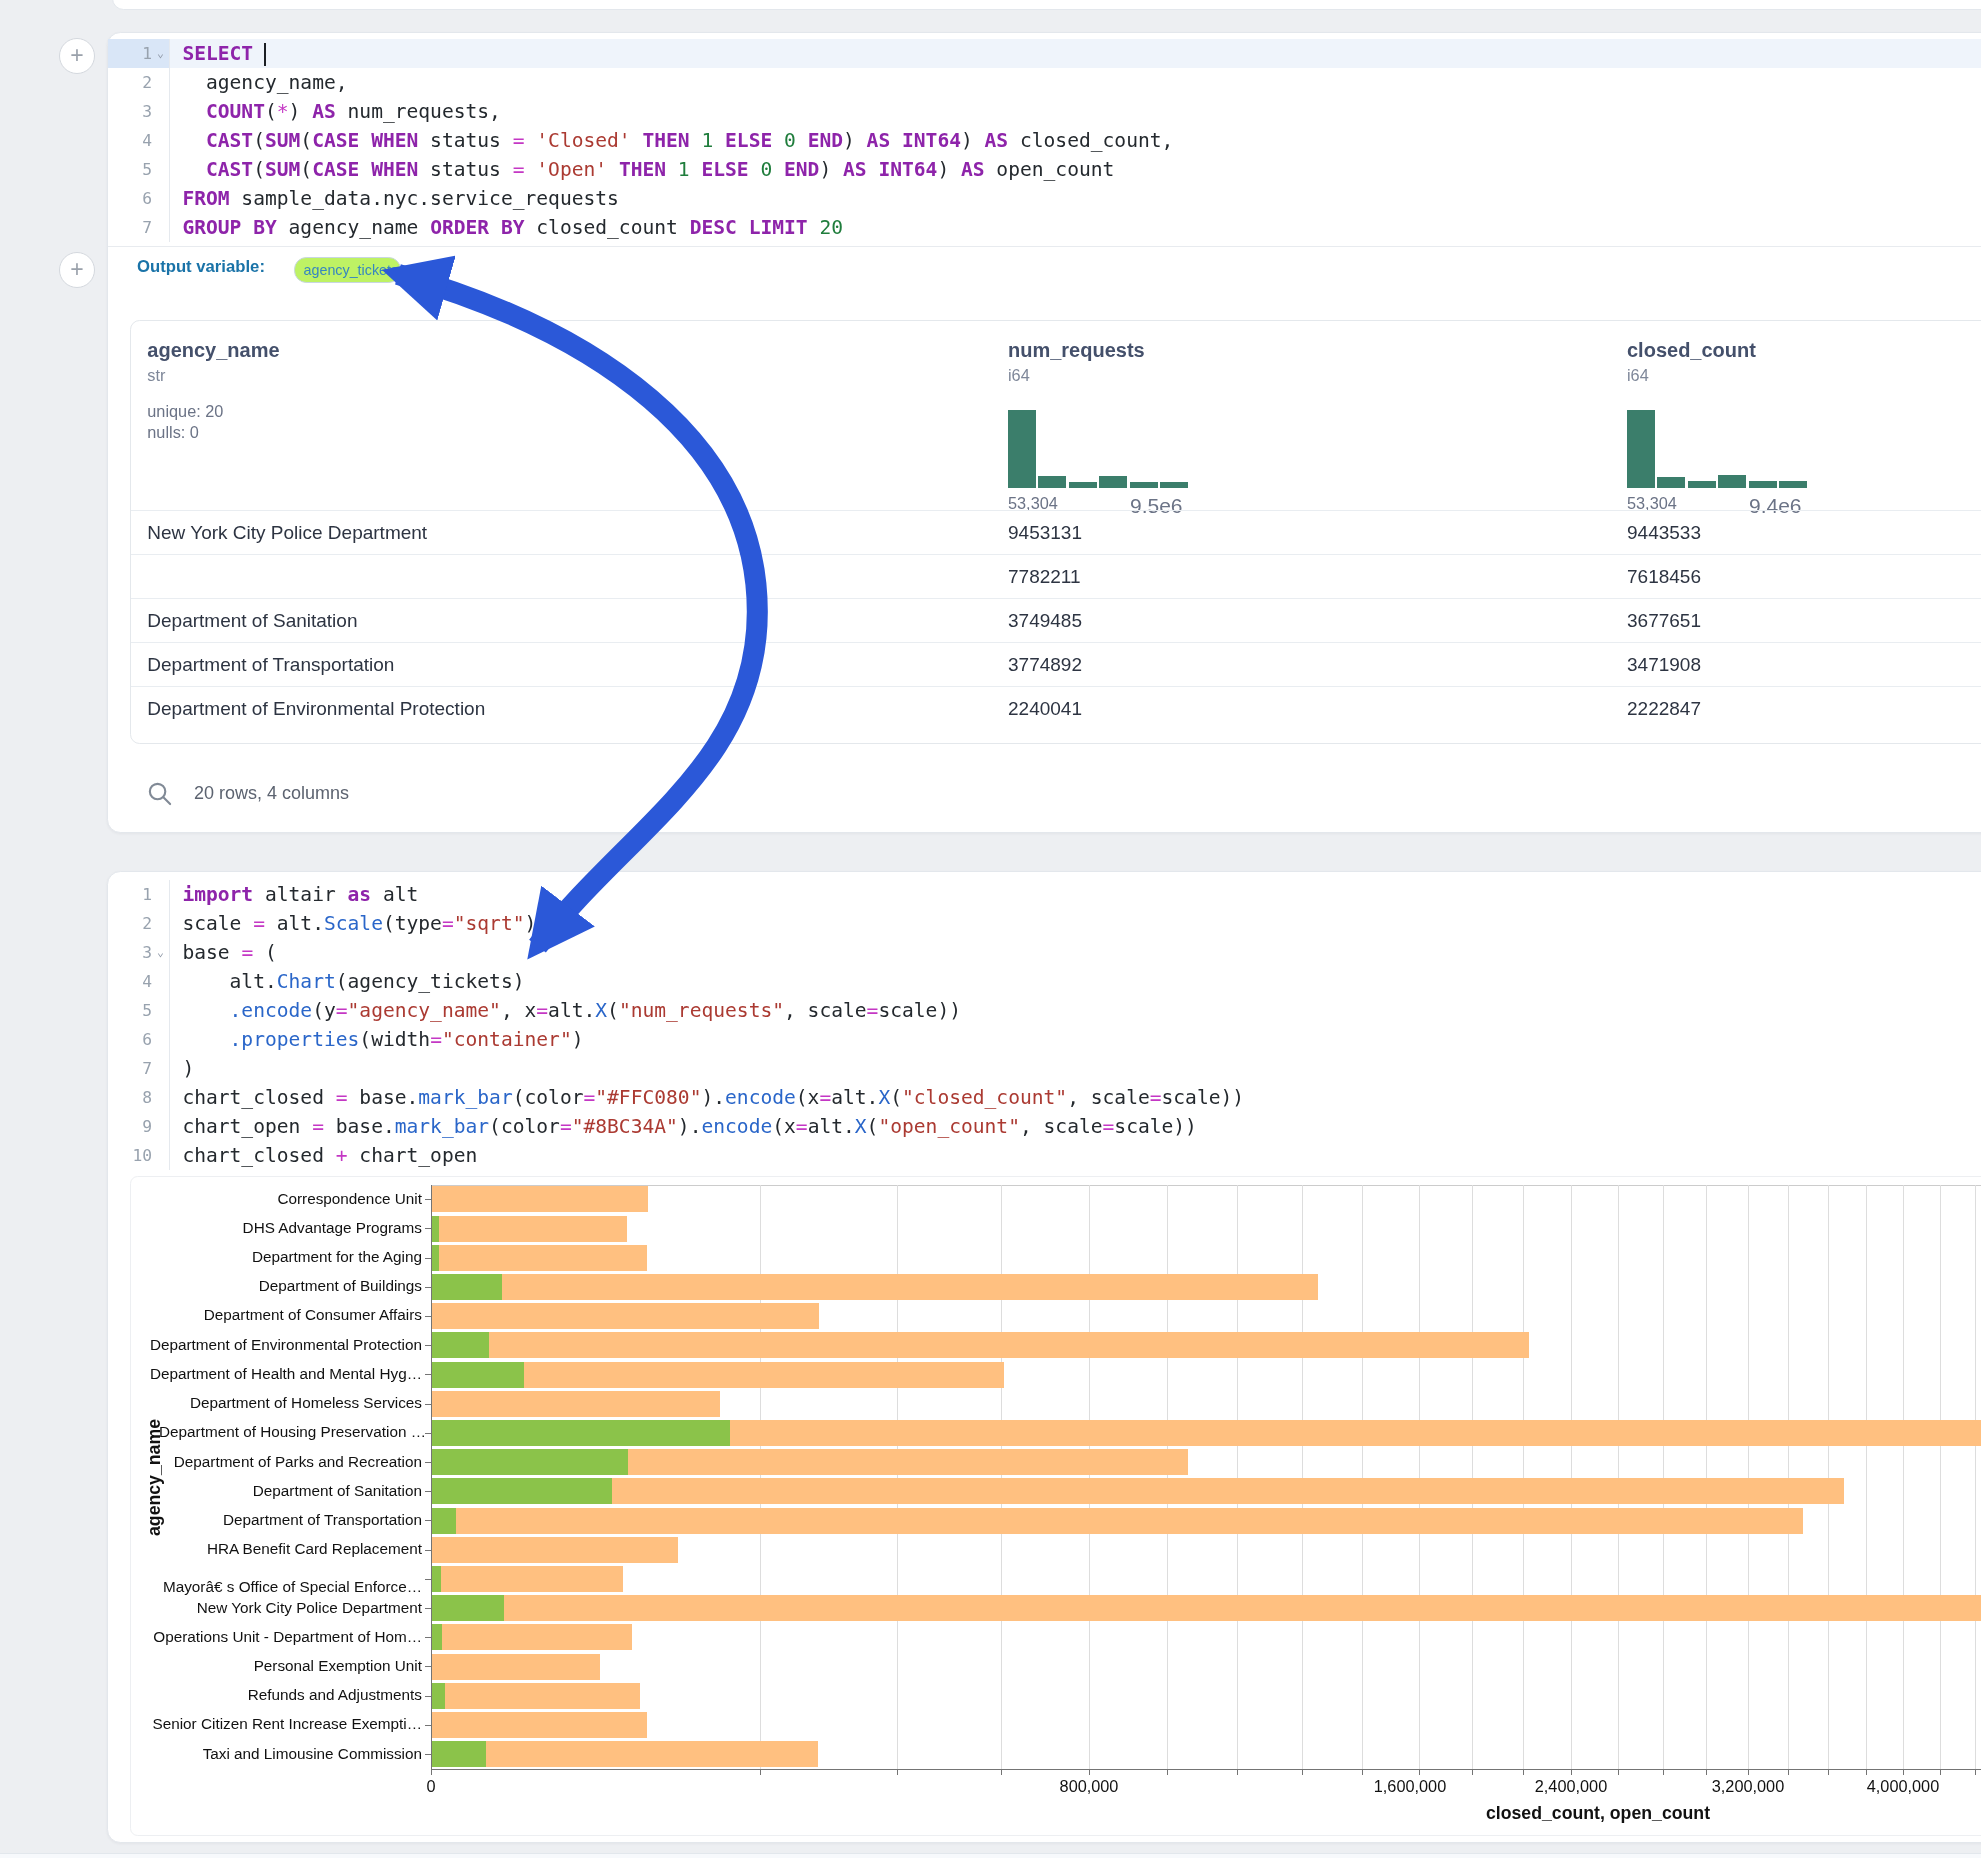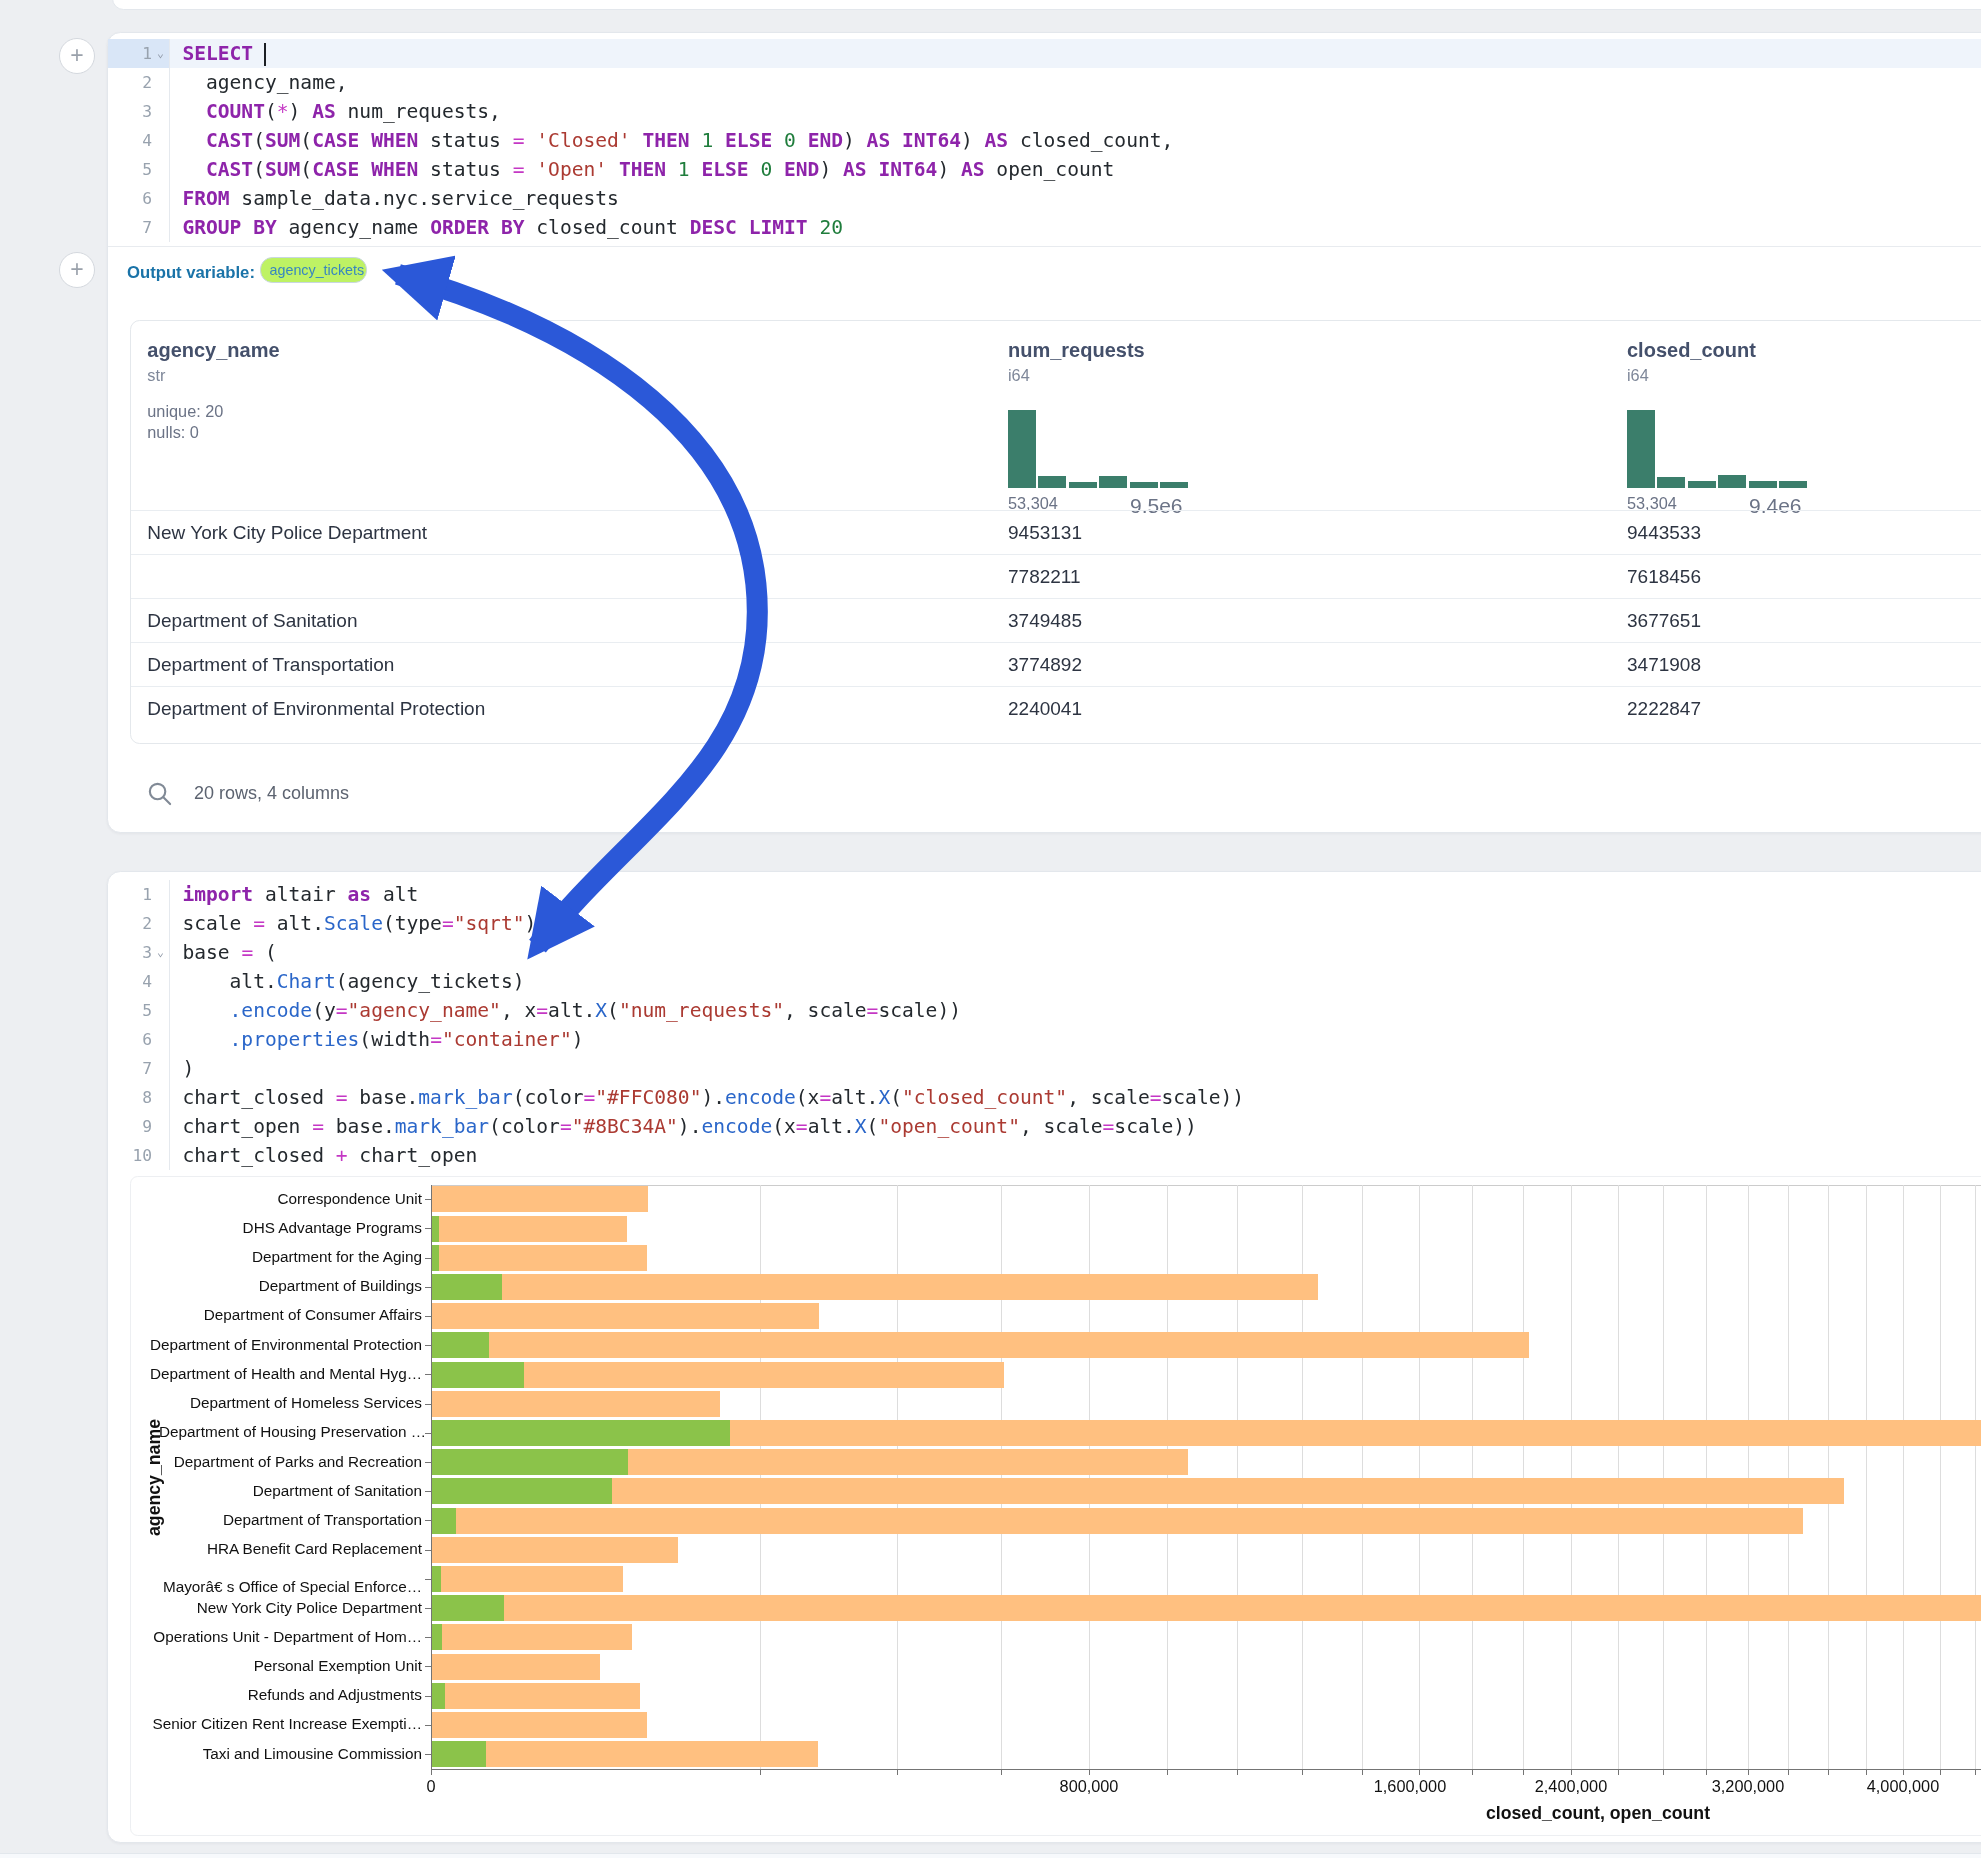--- a/index.html
+++ b/index.html
@@ -31,21 +31,21 @@
   .gutwrap{display:flex;height:100%;}
   .tok-kw{color:var(--kw);font-weight:bold;}
   .tok-str{color:var(--str);}
   .tok-num{color:var(--num);}
   .tok-op{color:var(--op);}
   .tok-fn{color:var(--fn);}
   .tok-pl{color:#24292e;}
   .caret{display:inline-block;width:1.9px;height:23px;background:#1b1f24;vertical-align:middle;margin-left:10.5px;}
   
   .hdivider{position:absolute;left:0;right:0;height:1px;background:#e8ebef;}
-  .output-row{position:absolute;left:19px;display:flex;align-items:flex-end;gap:5px;}
+  .output-row{position:absolute;left:29px;display:flex;align-items:flex-start;gap:29px;}
   .ov-label{color:var(--accent);font-weight:bold;font-size:16.7px;}
   .ov-badge{display:inline-block;max-width:107px;overflow:hidden;white-space:nowrap;
         border:1.4px solid #c8d6e2;border-radius:12.4px;background:#bef264;color:#3786c0;
         font-size:14.3px;padding:3.8px 8.6px;}
   
   .table-card{position:absolute;background:#fff;border:1px solid #e4e8ec;border-radius:9.6px;overflow:hidden;}
   .th-name{position:absolute;font-weight:bold;font-size:20px;color:#44506b;}
   .th-type{position:absolute;font-size:16.3px;color:#7e8799;}
   .th-stat{position:absolute;font-size:16.3px;color:#6b7386;}
   .hist{position:absolute;width:180px;height:78px;display:flex;align-items:flex-end;gap:2.9px;}

